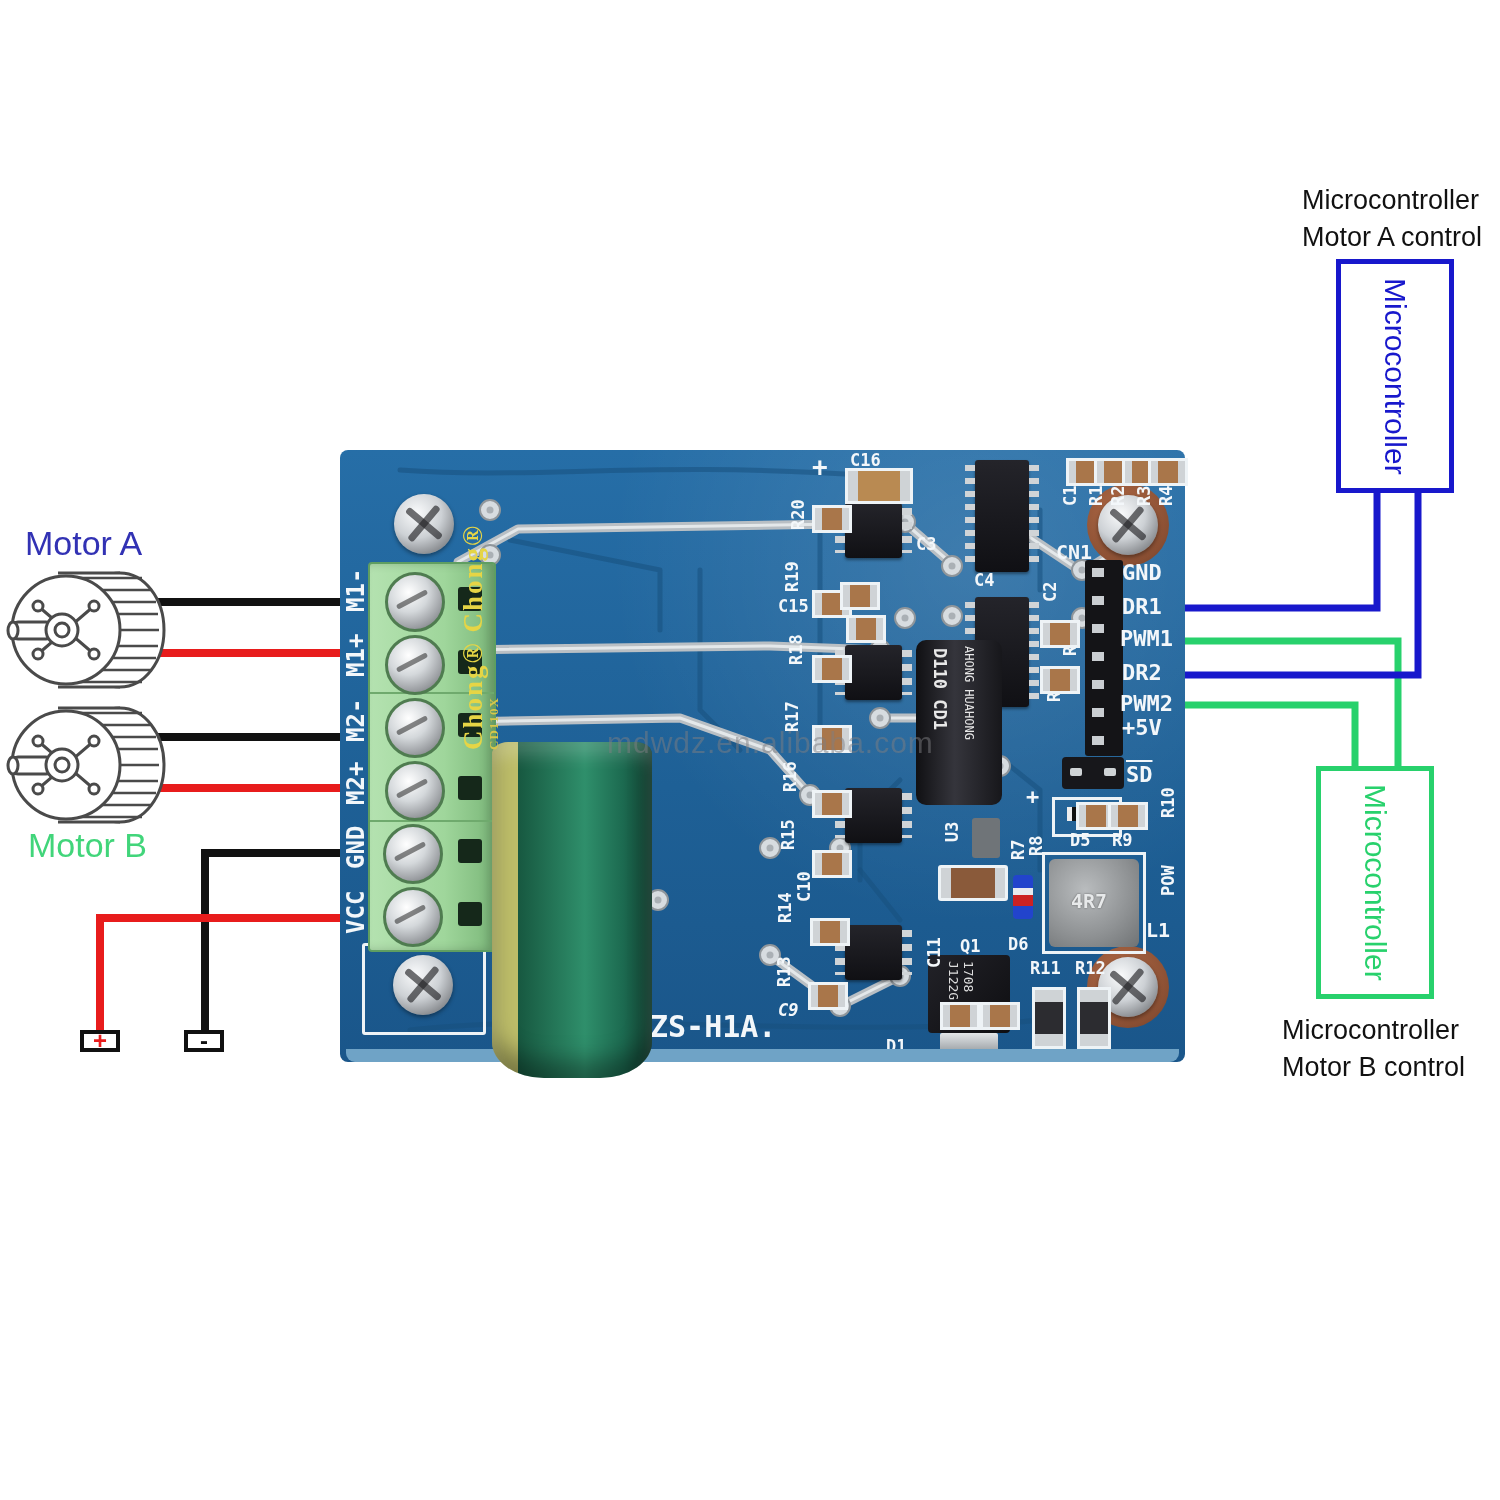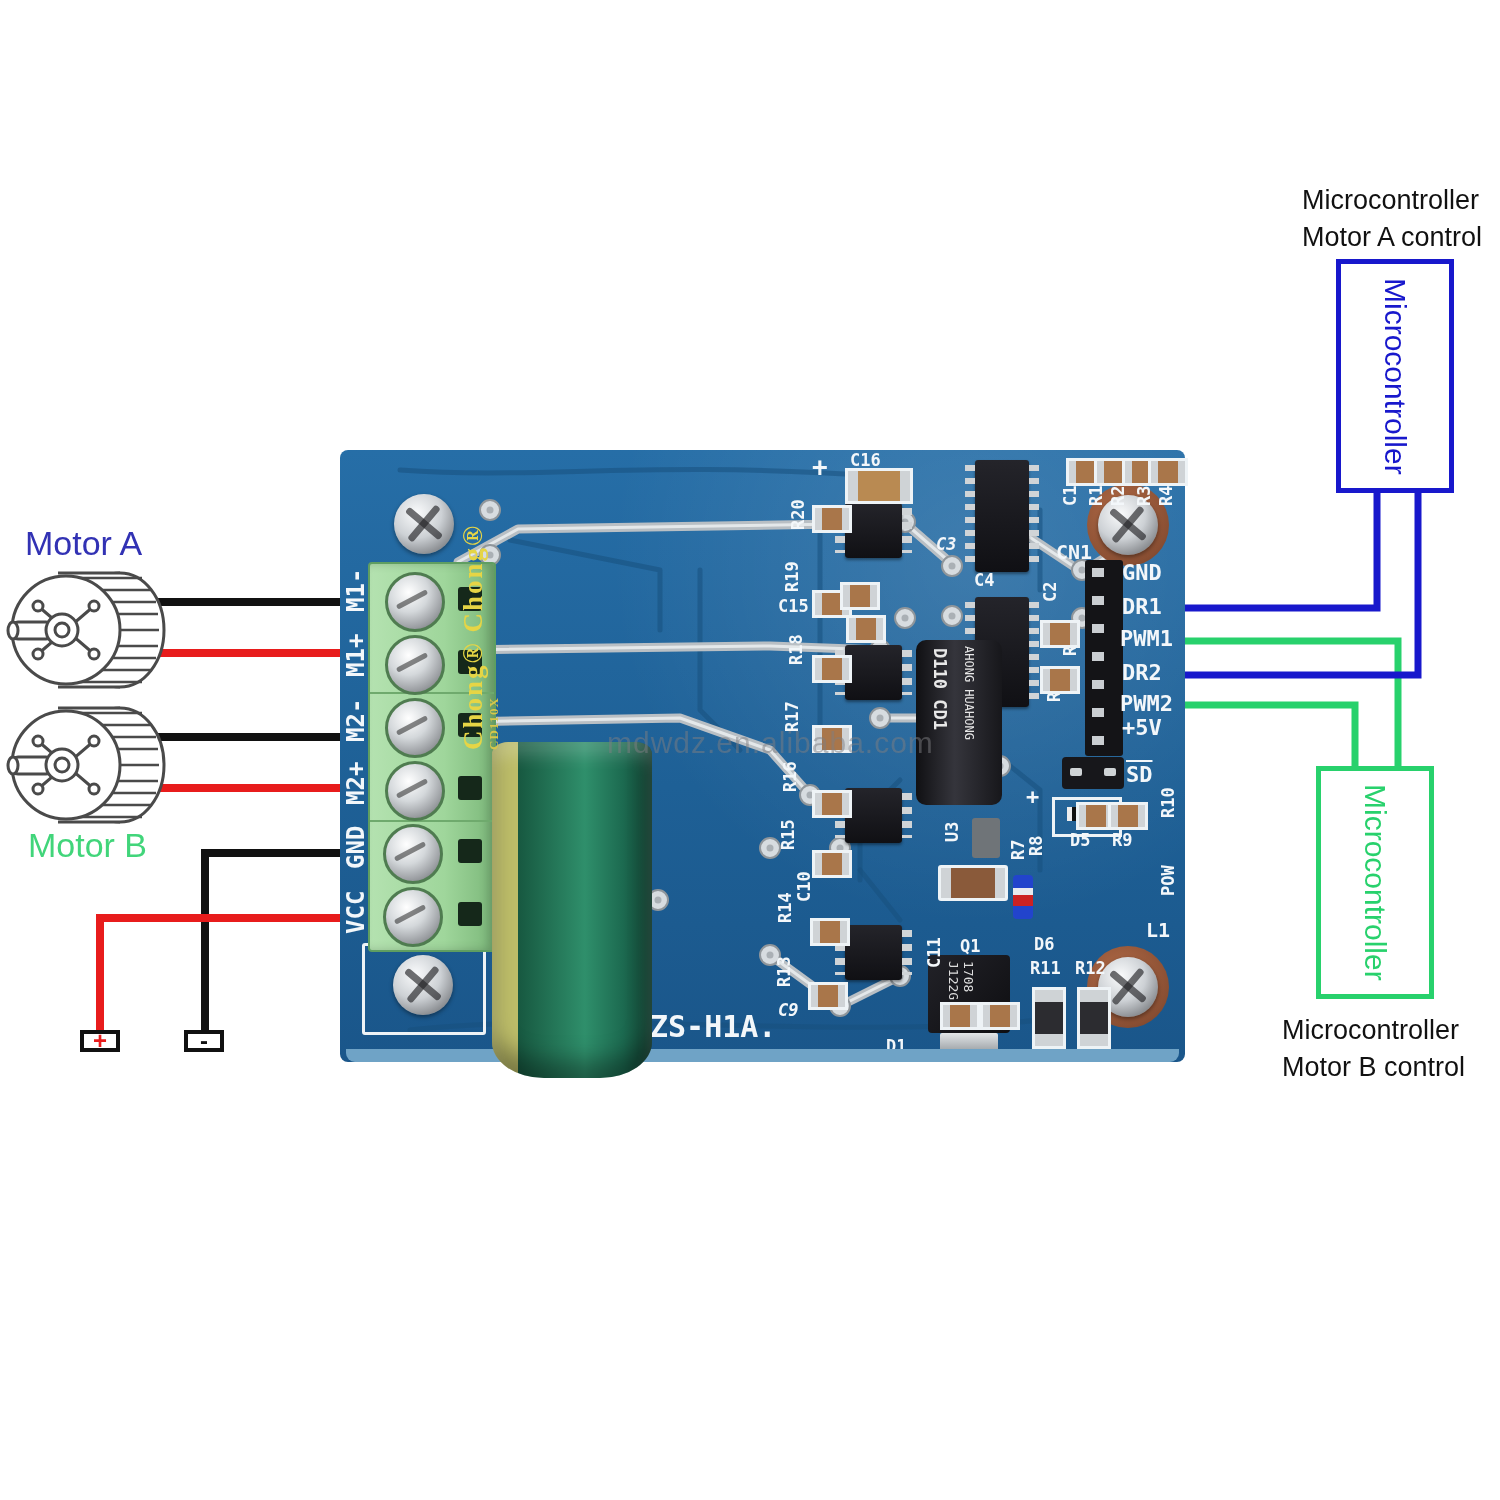--- a/index.html
+++ b/index.html
@@ -294,20 +294,24 @@
       <span class="l1">D110 CD1</span>
       <span class="l2">AHONG HUAHONG</span>
     </div>
 
     <div class="header"></div>
     <div class="jumper"></div>
 
     <div class="outline d5box">
         <i></i>
       </div>
+    <div class="outline l1box">
+      <i></i>
+        <b>4R7</b>
+    </div>
     <div class="q1">
       <span>1708 J122G</span>
     </div>
     <div class="q1tab"></div>
     <div class="d6"></div>
     <div class="tant"></div>
     <div class="u3"></div>
     <div class="rpack" style="left:692px;top:537px;"></div>
     <div class="rpack" style="left:737px;top:537px;"></div>
     <div class="c16box"></div>
@@ -340,42 +344,42 @@
         <span class="v" style="left: 444px; top: 142px;">R19</span>
         <span style="left: 438px; top: 148px;">C15</span>
         <span class="v" style="left: 448px; top: 215px;">R18</span>
         <span class="v" style="left: 444px; top: 282px;">R17</span>
         <span class="v" style="left: 442px; top: 342px;">R16</span>
         <span class="v" style="left: 440px; top: 400px;">R15</span>
         <span class="v" style="left: 456px; top: 452px;">C10</span>
         <span class="v" style="left: 437px; top: 473px;">R14</span>
         <span class="v" style="left: 436px; top: 537px;">R13</span>
         <span style="left: 438px; top: 552px; font-style: italic;">C9</span>
-        <span style="left: 596px; top: 86px; font-style: italic;">C3</span>
+        <span style="left: 576px; top: 86px;">C3</span>
         <span style="left: 634px; top: 122px;">C4</span>
         <span class="v" style="left: 702px; top: 152px;">C2</span>
         <span style="left: 716px; top: 92px; font-size: 20px;">CN1</span>
         <span class="v" style="left: 722px; top: 56px;">C1</span>
         <span class="v" style="left: 748px; top: 56px;">R1</span>
         <span class="v" style="left: 770px; top: 56px;">R2</span>
         <span class="v" style="left: 796px; top: 56px;">R3</span>
         <span class="v" style="left: 818px; top: 56px;">R4</span>
         <span class="v" style="left: 722px; top: 206px;">R5</span>
         <span class="v" style="left: 706px; top: 252px;">R6</span>
         <span class="v" style="left: 688px; top: 406px;">R8</span>
         <span class="v" style="left: 670px; top: 410px;">R7</span>
         <span class="v" style="left: 604px; top: 392px;">U3</span>
         <span style="left: 686px; top: 336px; font-size: 22px;">+</span>
         <span class="v" style="left: 586px; top: 518px;">C11</span>
         <span style="left: 730px; top: 382px;">D5</span>
         <span style="left: 772px; top: 382px;">R9</span>
         <span class="v" style="left: 820px; top: 368px;">R10</span>
         <span class="v" style="left: 820px; top: 446px;">POW</span>
         <span style="left: 806px; top: 470px; font-size: 20px;">L1</span>
-        <span style="left: 694px; top: 486px;">D6</span>
+        <span style="left: 668px; top: 486px;">D6</span>
         <span style="left: 620px; top: 488px;">Q1</span>
         <span style="left: 690px; top: 510px;">R11</span>
         <span style="left: 735px; top: 510px;">R12</span>
         <span style="left: 546px; top: 588px;">D1</span>
         <span style="left: 310px; top: 562px; font-size: 30px;">ZS-H1A.</span>
       </div>
   <div class="smd" style="left: 472px; top: 55px;"></div>
       <div class="smd" style="left: 472px; top: 140px;"></div>
       <div class="smd" style="left: 472px; top: 205px;"></div>
       <div class="smd" style="left: 472px; top: 275px;"></div>

